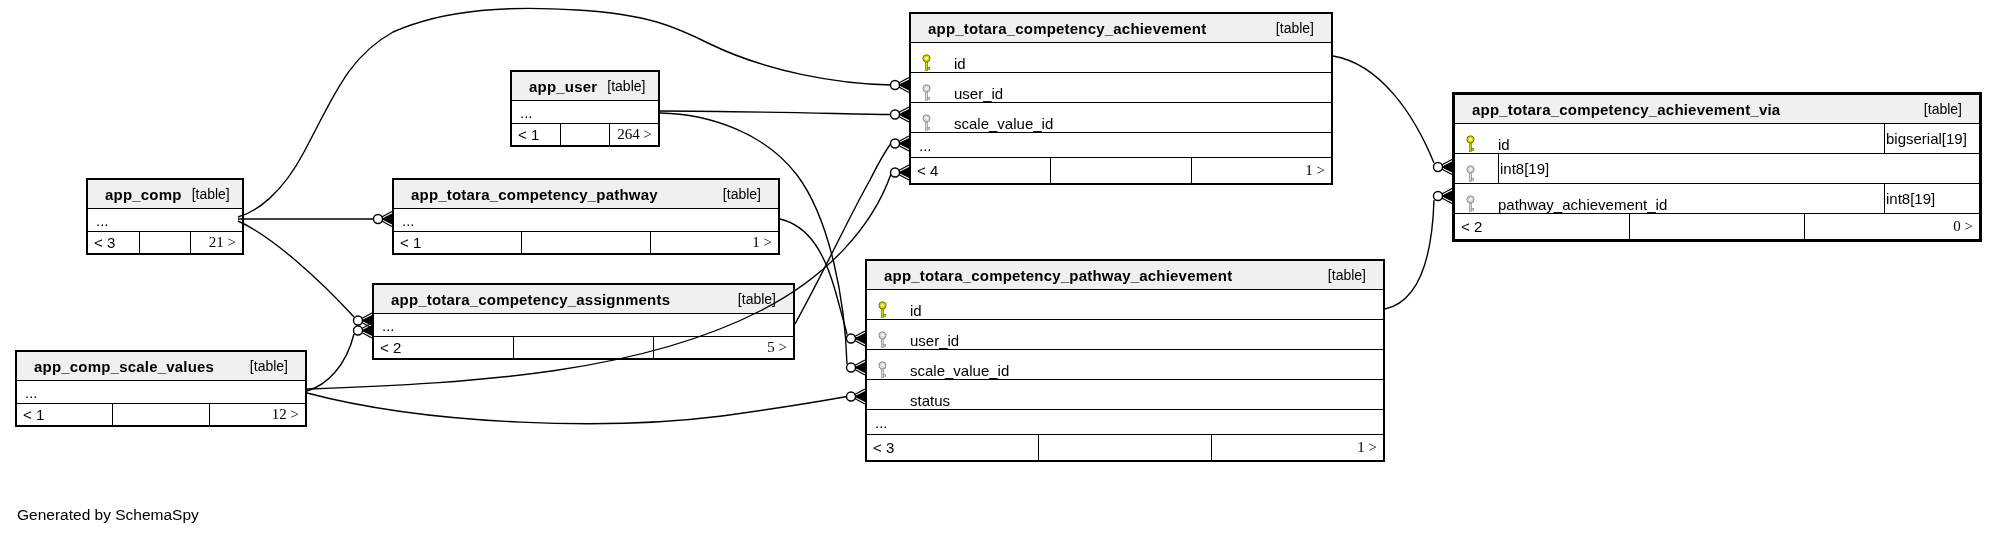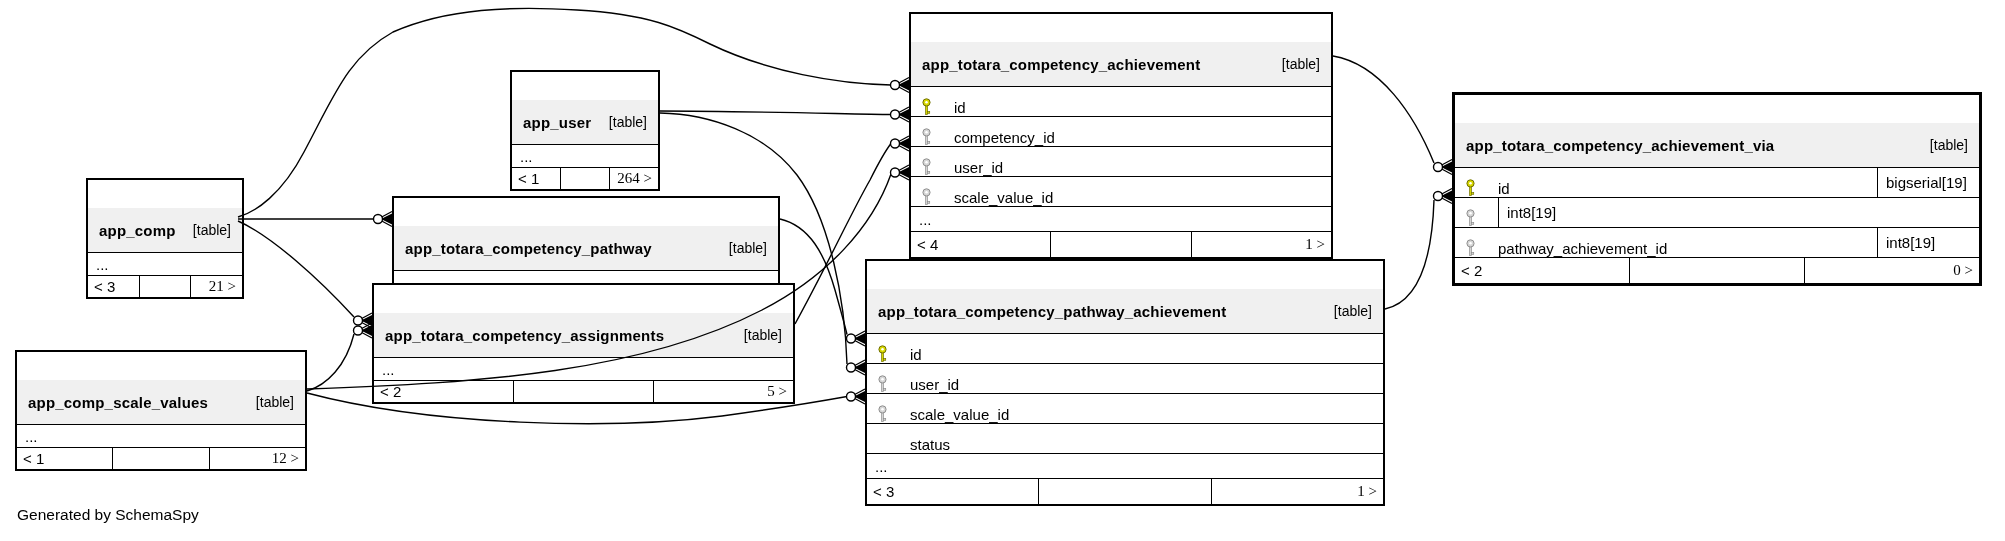--- a/index.html
+++ b/index.html
@@ -11,46 +11,46 @@
 
   
   .tbl{
     position:absolute;background:#fff;border:2px solid #000;
     box-sizing:border-box;z-index:2;font-size:15px;
   }
   .tbl.focus{border-width:3.5px;}
   .tbl > div + div{border-top:1.5px solid #000;}
   .tbl-header{
     display:flex;justify-content:space-between;align-items:center;
-    height:44px;padding:0 11px;background:#f0f0f0;gap:10px;white-space:nowrap;margin-top:28px;
+    height:28px;padding:0 17px;background:#f0f0f0;gap:10px;white-space:nowrap;
   }
   .tbl-title{font-weight:bold;font-size:15px;letter-spacing:.2px;}
   .tbl-tag{font-size:14px;font-weight:normal;}
   .tbl-row{
     display:flex;align-items:flex-end;height:29px;padding:0 6px 0 10px;
     background:#fff;white-space:nowrap;
   }
   .key-slot{width:11px;height:18px;margin-right:22px;flex:0 0 11px;display:inline-block;}
   .col-name{flex:1 1 auto;}
   .col-type{
     flex:0 0 93px;align-self:stretch;display:flex;align-items:center;
-    border-left:1.5px solid #000;padding-left:8px;margin-right:-6px;font-size:15px;
+    border-left:1.5px solid #000;padding-left:1px;margin-right:-6px;font-size:15px;
   }
   .tbl-ellipsis{display:flex;align-items:center;height:24px;padding:0 8px;background:#fff;}
   .tbl.collapsed .tbl-ellipsis{height:22px;}
   .tbl-footer{display:flex;align-items:stretch;height:25px;background:#fff;}
   .tbl.collapsed .tbl-footer{height:21px;}
   .tbl-footer > span{flex:1 1 33.33%;display:flex;align-items:center;padding:0 6px;}
   .tbl-footer > span + span{border-left:1.5px solid #000;font-family:Liberation Serif, serif;}
   .tbl-footer .fc-right{justify-content:flex-end;}
 
   
   #t-app_comp{left:86px;top:178px;width:158px;}
   #t-app_user{left:510px;top:70px;width:150px;}
-  #t-app_totara_competency_pathway{left:392px;top:196px;width:388px;}
+  #t-app_totara_competency_pathway{left:392px;top:178px;width:388px;}
   #t-app_totara_competency_assignments{left:372px;top:283px;width:423px;}
   #t-app_comp_scale_values{left:15px;top:350px;width:292px;}
   #t-app_totara_competency_achievement{left:909px;top:12px;width:424px;}
   #t-app_totara_competency_pathway_achievement{left:865px;top:259px;width:520px;}
   #t-app_totara_competency_achievement_via{left:1452px;top:92px;width:530px;}
 
   
   #connectors{position:absolute;left:0;top:0;z-index:3;pointer-events:none;}
   #connectors path.rel{fill:none;stroke:#000;stroke-width:1.4px;}
   .cf-prong{fill:none;stroke:#000;stroke-width:1.3px;}
@@ -188,29 +188,20 @@
             </svg></span>
           <span class="col-name">id</span>
         </div>
         <div class="tbl-row">
           <span class="key-slot"><svg width="11" height="18" viewBox="0 0 11 18">
               <rect x="4.6" y="7" width="1.9" height="9.5" fill="#d6d6d6" stroke="#8f8f8f" stroke-width="0.7"></rect>
               <rect x="6.3" y="13.6" width="2.4" height="1.7" fill="#d6d6d6" stroke="#8f8f8f" stroke-width="0.7"></rect>
               <circle cx="5.5" cy="4.4" r="3.6" fill="#d6d6d6" stroke="#8f8f8f" stroke-width="1"></circle>
               <circle cx="5.5" cy="4.2" r="1.25" fill="#ffffff"></circle>
             </svg></span>
-          <span class="col-name">competency_id</span>
-        </div>
-        <div class="tbl-row">
-          <span class="key-slot"><svg width="11" height="18" viewBox="0 0 11 18">
-              <rect x="4.6" y="7" width="1.9" height="9.5" fill="#d6d6d6" stroke="#8f8f8f" stroke-width="0.7"></rect>
-              <rect x="6.3" y="13.6" width="2.4" height="1.7" fill="#d6d6d6" stroke="#8f8f8f" stroke-width="0.7"></rect>
-              <circle cx="5.5" cy="4.4" r="3.6" fill="#d6d6d6" stroke="#8f8f8f" stroke-width="1"></circle>
-              <circle cx="5.5" cy="4.2" r="1.25" fill="#ffffff"></circle>
-            </svg></span>
           <span class="col-name">user_id</span>
         </div>
         <div class="tbl-row">
           <span class="key-slot"><svg width="11" height="18" viewBox="0 0 11 18">
               <rect x="4.6" y="7" width="1.9" height="9.5" fill="#d6d6d6" stroke="#8f8f8f" stroke-width="0.7"></rect>
               <rect x="6.3" y="13.6" width="2.4" height="1.7" fill="#d6d6d6" stroke="#8f8f8f" stroke-width="0.7"></rect>
               <circle cx="5.5" cy="4.4" r="3.6" fill="#d6d6d6" stroke="#8f8f8f" stroke-width="1"></circle>
               <circle cx="5.5" cy="4.2" r="1.25" fill="#ffffff"></circle>
             </svg></span>
           <span class="col-name">scale_value_id</span>

